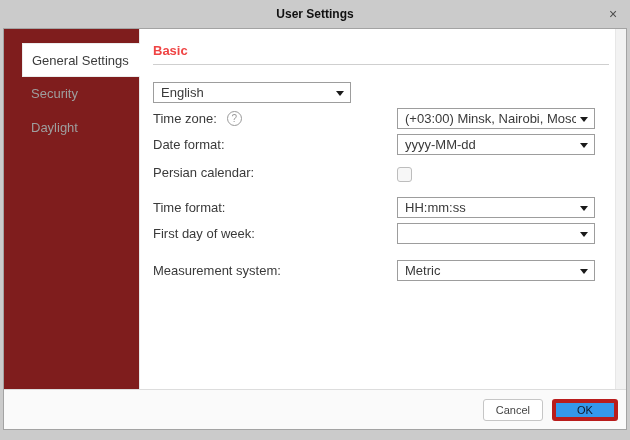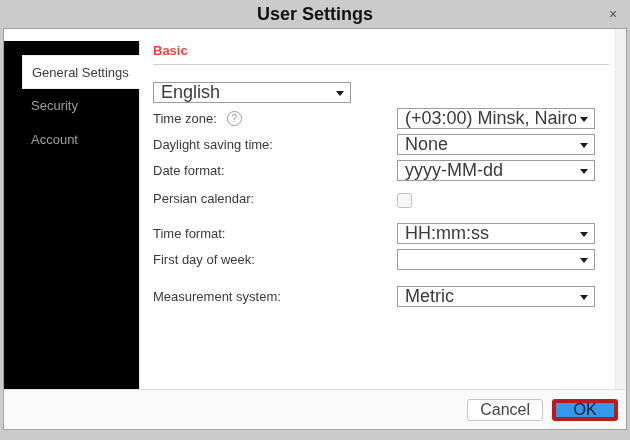--- a/index.html
+++ b/index.html
@@ -10,38 +10,38 @@
     position:relative; width:630px; height:440px;
     background:#cbcbcb; overflow:hidden;
   }
 
   
   .titlebar {
     position:absolute; top:0; left:0; right:0; height:28px;
     display:flex; align-items:center; justify-content:center;
   }
   .titlebar .title {
-    font-size:18px; font-weight:bold; color:#111111;
+    font-size:12px; font-weight:bold; color:#111111;
   }
   .close-btn {
     position:absolute; right:8px; top:5px; width:18px; height:18px;
     display:flex; align-items:center; justify-content:center;
     color:#4d4d4d; font-size:14px; line-height:1; cursor:pointer;
   }
 
   
   .dialog {
     position:absolute; left:3px; right:3px; top:28px; bottom:10px;
     background:#ffffff; border:1px solid #a3a3a3;
   }
 
   
   .sidebar {
-    position:absolute; left:0; top:12px; bottom:40px; width:136px;
-    background:#000000; border-right:1px solid #e8e8e8;
+    position:absolute; left:0; top:0; bottom:40px; width:136px;
+    background:#7f1d1d; border-right:1px solid #e8e8e8;
     padding-top:14px;
   }
   .sb-item {
     height:34px; line-height:33px; padding-left:27px;
     font-size:13px; color:#9e9e9e; cursor:pointer;
     white-space:nowrap;
   }
   .sb-item.selected {
     margin-left:18px; margin-right:-1px; padding-left:9px;
     background:#ffffff; color:#3c3c3c;
@@ -73,21 +73,21 @@
     border:1px solid #9a9a9a; border-radius:50%;
     color:#9a9a9a; font-size:10px; cursor:pointer; flex:0 0 auto;
   }
   .dropdown {
     position:relative; width:198px; height:21px; flex:0 0 auto;
     background:#ffffff; border:1px solid #9d9d9d;
     display:flex; align-items:center; padding:0 18px 0 7px;
     cursor:pointer;
   }
   .dropdown .dd-value {
-    font-size:18px; color:#3a3a3a; white-space:nowrap;
+    font-size:13px; color:#3a3a3a; white-space:nowrap;
     overflow:hidden; width:100%;
   }
   .dd-arrow {
     position:absolute; right:6px; top:8px;
     width:0; height:0;
     border-left:4px solid transparent; border-right:4px solid transparent;
     border-top:5px solid #1a1a1a;
   }
   .checkbox {
     width:15px; height:15px; flex:0 0 auto;
@@ -103,21 +103,21 @@
   }
 
   
   .footer {
     position:absolute; left:0; right:0; bottom:0; height:40px;
     background:#fafafa; border-top:1px solid #dddddd;
     display:flex; align-items:center; justify-content:flex-end;
     padding-right:8px; gap:9px;
   }
   .btn {
-    height:22px; font-size:16px; border-radius:3px;
+    height:22px; font-size:11px; border-radius:3px;
     display:flex; align-items:center; justify-content:center;
     cursor:pointer; font-family:"Liberation Sans", sans-serif;
   }
   .btn-cancel {
     min-width:52px; padding:0 12px;
     background:#ffffff; border:1px solid #c6c6c6; color:#444444;
   }
   .btn-ok {
     width:66px; background:#3498eb; border:4px solid #b91c1c; color:#0f172a;
   }
@@ -132,21 +132,21 @@
     <span class="close-btn">
       <span>×</span>
     </span>
   </div>
 
   <div class="dialog">
 
     <div class="sidebar">
       <div class="sb-item selected">General Settings</div>
       <div class="sb-item">Security</div>
-      <div class="sb-item">Account</div>
+      <div class="sb-item">Daylight</div>
     </div>
 
     <div class="content">
       <div class="section-title">Basic</div>
 
       <div class="rows">
 
         <div class="row">
           <div class="dropdown">
             <span class="dd-value">English</span>
@@ -160,27 +160,20 @@
             <span class="help-icon">
               <span>?</span>
             </span>
           </span>
           <div class="dropdown">
             <span class="dd-value">(+03:00) Minsk, Nairobi, Moscow</span>
             <span class="dd-arrow"></span>
           </div>
         </div>
 
-        <div class="row">
-          <span class="label">Daylight saving time:</span>
-          <div class="dropdown">
-            <span class="dd-value">None</span>
-            <span class="dd-arrow"></span>
-          </div>
-        </div>
 
         <div class="row">
           <span class="label">Date format:</span>
           <div class="dropdown">
             <span class="dd-value">yyyy-MM-dd</span>
             <span class="dd-arrow"></span>
           </div>
         </div>
 
         <div class="row gap-sm">

